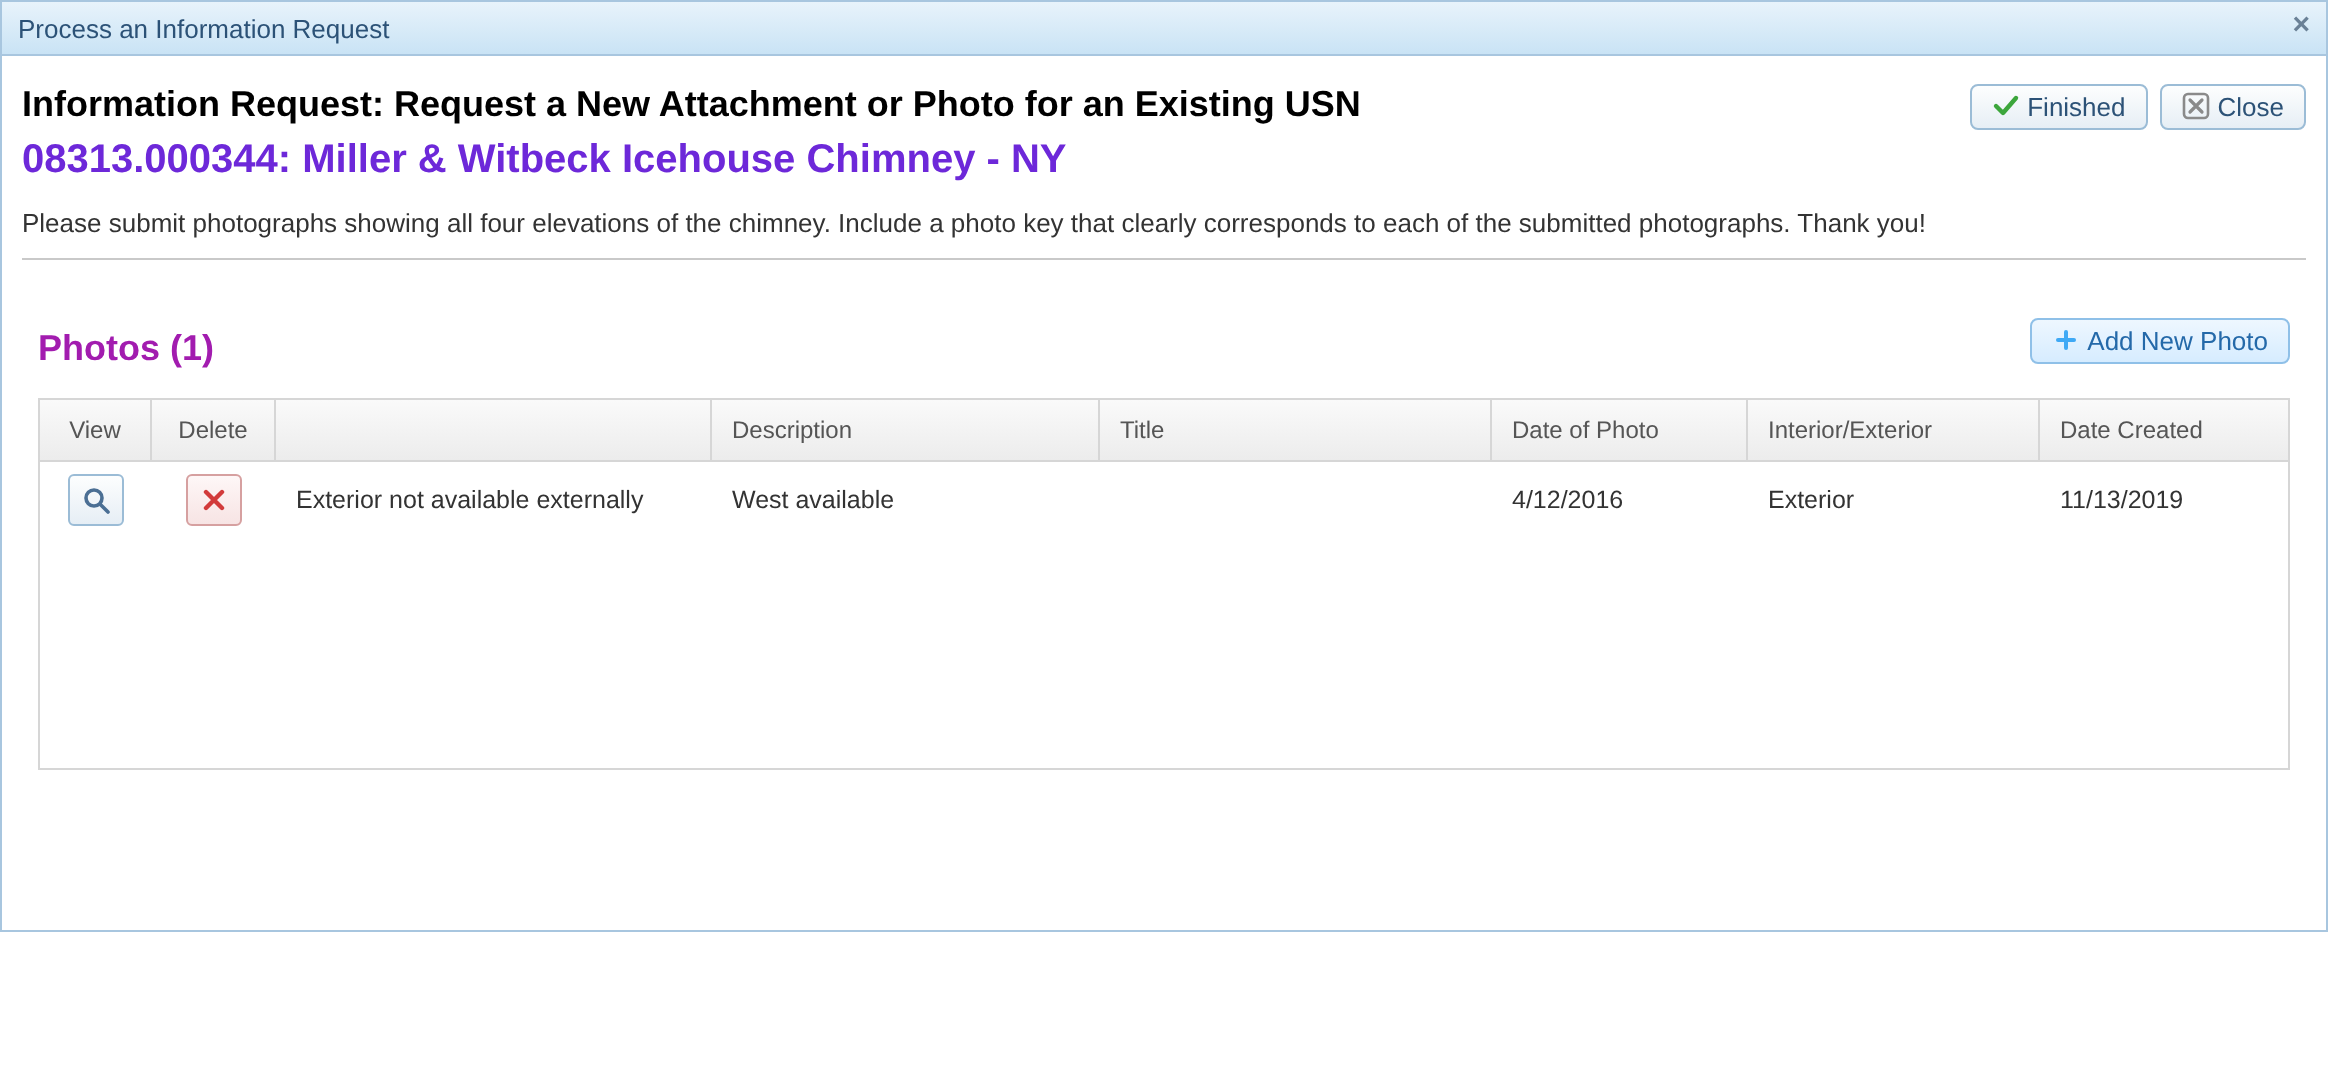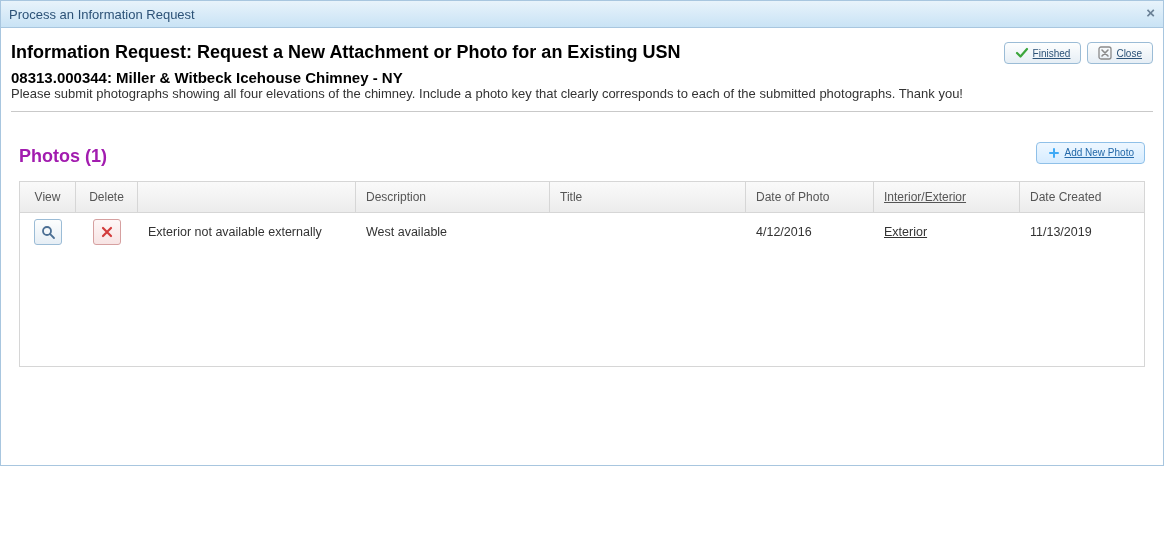--- a/index.html
+++ b/index.html
@@ -47,48 +47,47 @@
     align-items: flex-start;
     justify-content: space-between;
   }
   .header-text h1 {
     margin: 4px 0 6px 0;
     font-size: 18px;
     font-weight: bold;
     color: #000;
   }
   .header-text h2 {
-    margin: 0 0 0 0;
-    font-size: 15px;
-    font-weight: bold;
-    color: #000000;
+    margin: 0 0 12px 0;
+    font-size: 20px;
+    font-weight: bold;
+    color: #6d28d9;
   }
   .header-text p {
     margin: 0 0 10px 0;
     font-size: 13px;
     color: #333;
   }
   .header-buttons {
     display: flex;
     gap: 6px;
     padding-top: 4px;
   }
   .btn {
     display: inline-flex;
-    align-items: center;
+    align-items: flex-start;
     gap: 4px;
     padding: 3px 10px;
     border: 1px solid #9bbcd6;
     border-radius: 4px;
     background: linear-gradient(#fdfefe, #e6eef5);
     color: #2c5277;
-    font-size: 10px;
+    font-size: 13px;
     cursor: pointer;
     white-space: nowrap;
-    text-decoration: underline;
   }
   .btn.add {
     background: linear-gradient(#eef7ff, #d6ecff);
     border-color: #8fc0e8;
     color: #2469a9;
   }
   hr.divider {
     border: none;
     border-top: 1px solid #c9c9c9;
     margin: 0 0 20px 0;
@@ -130,21 +129,21 @@
     box-sizing: border-box;
     flex-shrink: 0;
   }
   .gh-cell:last-child { border-right: none; }
   .col-view     { width: 56px; justify-content: center; }
   .col-delete   { width: 62px; justify-content: center; }
   .col-thumb    { width: 218px; }
   .col-title    { width: 196px; }
   .col-desc     { width: 194px; }
   .col-date     { width: 128px; }
-  .col-intext   { width: 146px; text-decoration: underline; }
+  .col-intext   { width: 146px; }
   .col-created  { flex: 1; }
   .grid-body {
     flex: 1;
     overflow: auto;
   }
   .grid-row {
     display: flex;
     align-items: center;
     min-height: 38px;
     font-size: 12.5px;

